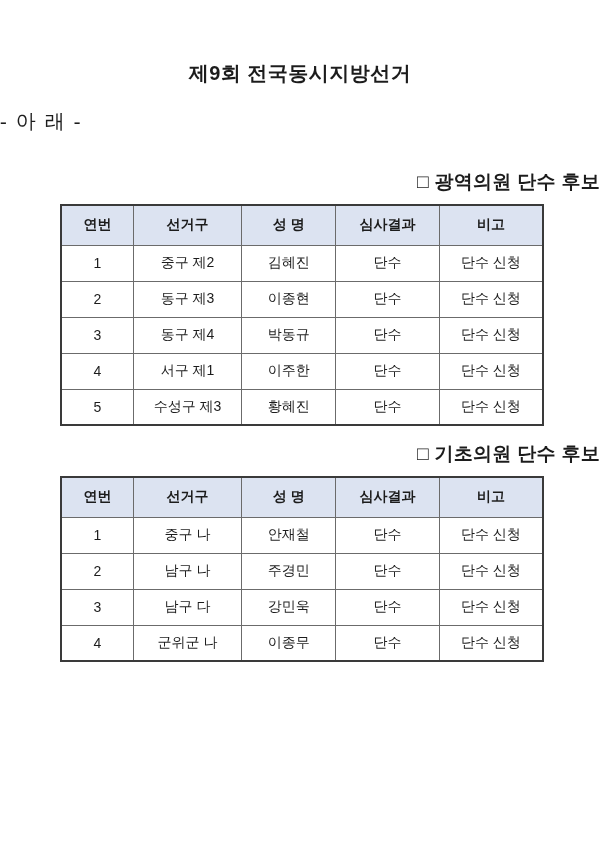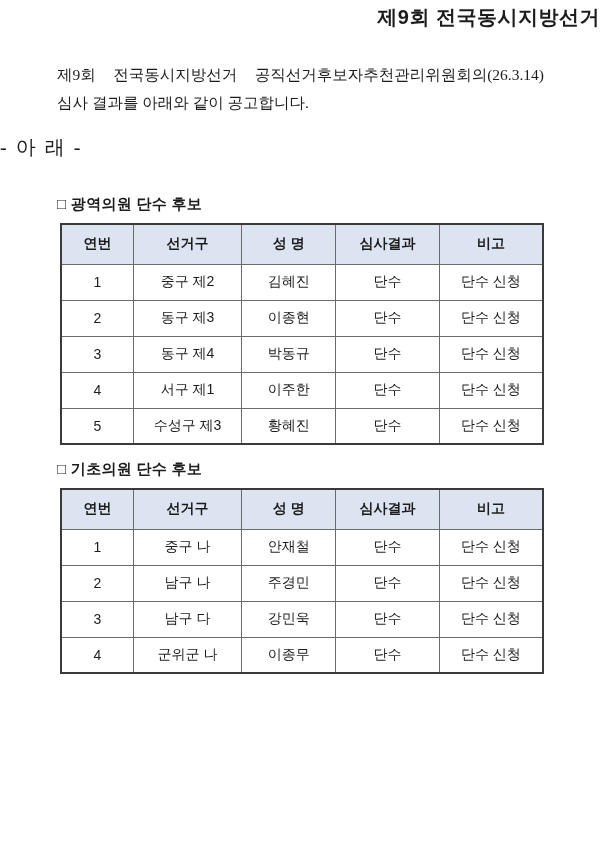--- a/index.html
+++ b/index.html
@@ -5,21 +5,21 @@
   * { margin: 0; padding: 0; box-sizing: border-box; }
   html, body { background: #ffffff; }
   body {
     width: 600px; height: 849px;
     font-family: "Liberation Sans", "DejaVu Sans", sans-serif;
     color: var(--text, #1c1c1c);
     overflow: hidden;
   }
   .page { width: 600px; height: 849px; background: #ffffff; position: relative; }
 
-  .title-block { text-align: right; }
+  .title-block { padding-top: 56px; text-align: center; }
   .title-line {
     font-size: 20px; font-weight: bold; line-height: 35px;
     letter-spacing: 0.5px; color: var(--text, #1c1c1c);
   }
 
   .intro {
     margin: 26px 56px 0 57px;
     font-family: "Liberation Serif", "DejaVu Serif", serif;
     font-size: 15.5px; line-height: 28px;
     text-align: justify; color: var(--text, #1c1c1c);
@@ -27,22 +27,23 @@
   }
 
   .divider {
     margin-top: 17px; text-align: left;
     font-family: "Liberation Serif", "DejaVu Serif", serif;
     font-size: 20px; letter-spacing: 2px; color: var(--text, #1c1c1c);
   }
 
   .section-heading {
     margin: 0 0 0 57px;
-    font-size: 15px; font-weight: bold; color: var(--text, #1c1c1c);
+    font-size: 19px; font-weight: bold; color: var(--text, #1c1c1c);
     letter-spacing: 0.3px;
+    text-align: right;
   }
   .section-1 .section-heading { margin-top: 34px; }
   .section-2 .section-heading { margin-top: 15px; }
 
   table.result-table {
     margin: 9px 0 0 60px;
     width: 484px;
     border-collapse: collapse;
     table-layout: fixed;
     border: 2px solid var(--border-outer, #3a3a3a);
@@ -67,21 +68,20 @@
 </style>
 </head>
 <body>
 
 <div class="page">
 
   <div class="title-block">
     <div class="title-line">제9회 전국동시지방선거</div>
   </div>
 
-  <p class="intro">제9회 전국동시지방선거 공직선거후보자추천관리위원회의(26.3.14) 심사 결과를 아래와 같이 공고합니다.</p>
 
   <p class="divider">- 아  래 -</p>
 
   <section class="section-1">
     <h2 class="section-heading">□ 광역의원 단수 후보</h2>
     <table class="result-table">
       <colgroup>
         <col class="c1">
           <col class="c2">
           <col class="c3">

